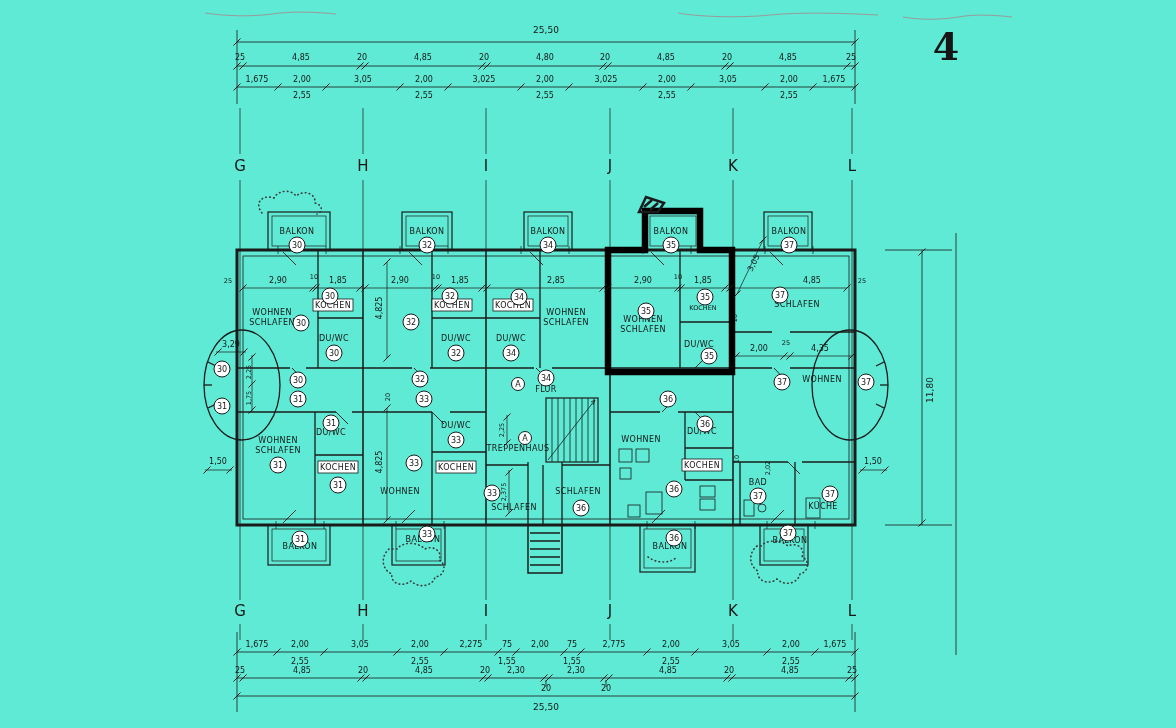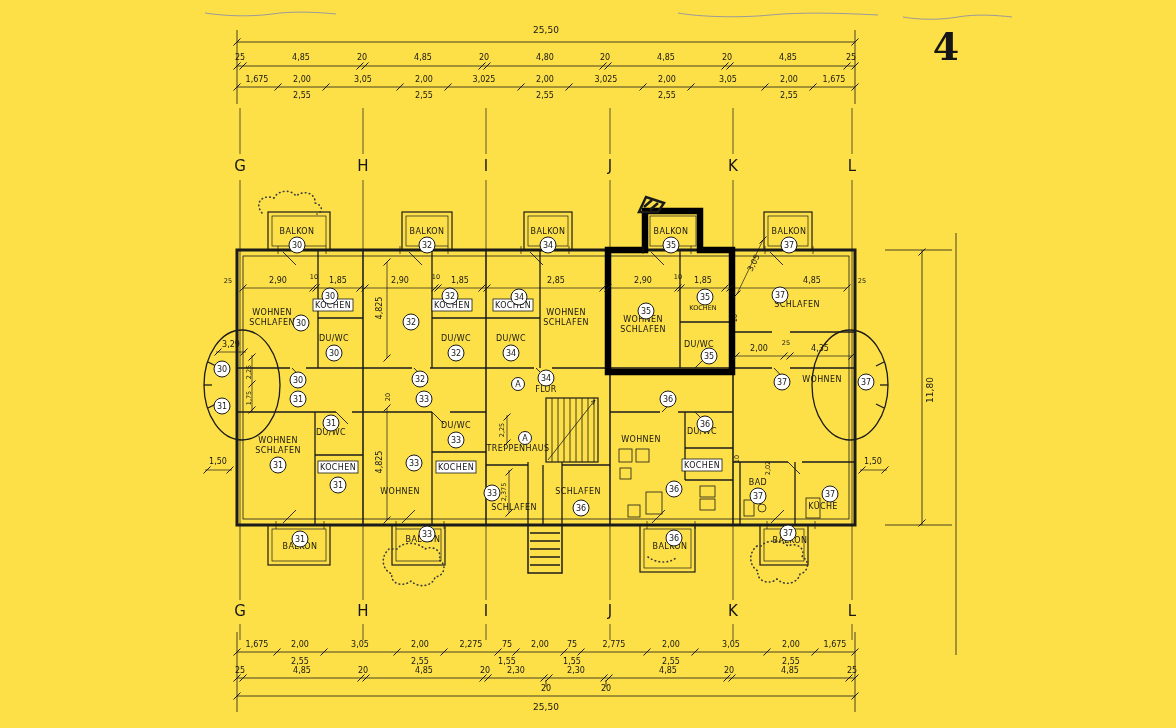--- a/index.html
+++ b/index.html
@@ -1,16 +1,16 @@
 <!DOCTYPE html>
 <html><head>
 <meta charset="utf-8">
 <style>
   html,body{margin:0;padding:0;background:#fff;}
-  .stage{position:relative;width:1176px;height:728px;background:#fde047;overflow:hidden;}
+  .stage{position:relative;width:1176px;height:728px;background:#5eead4;overflow:hidden;}
   svg text{fill:#161616;font-family:"DejaVu Sans",sans-serif;}
   .ln{stroke:#1b1b1b;fill:none;}
   .w3{stroke-width:3;} .w15{stroke-width:1.5;} .w13{stroke-width:1.3;}
   .w12{stroke-width:1.2;} .w09{stroke-width:.9;} .w08{stroke-width:.8;} .w07{stroke-width:.7;}
   .t8{font-size:8px;text-anchor:middle;}
   .t7{font-size:6.5px;text-anchor:middle;}
   .t9{font-size:9px;text-anchor:middle;}
   .room{font-size:8px;letter-spacing:.4px;text-anchor:middle;}
   .badge{font-size:8px;text-anchor:middle;}
   .bc{fill:#fff;stroke:#1b1b1b;stroke-width:1;}

